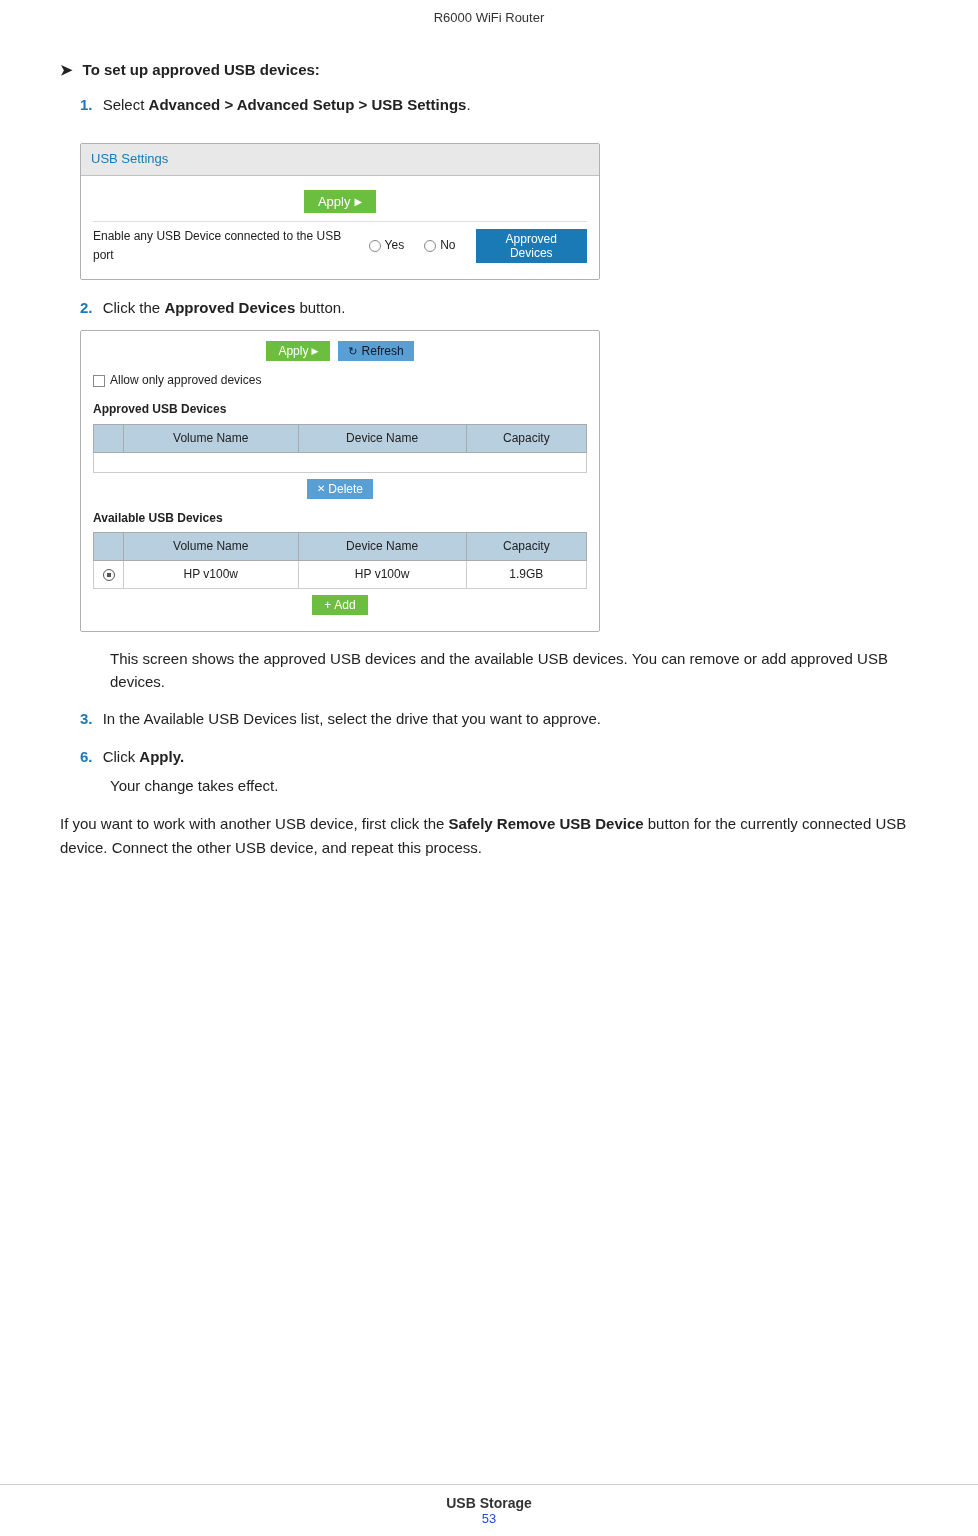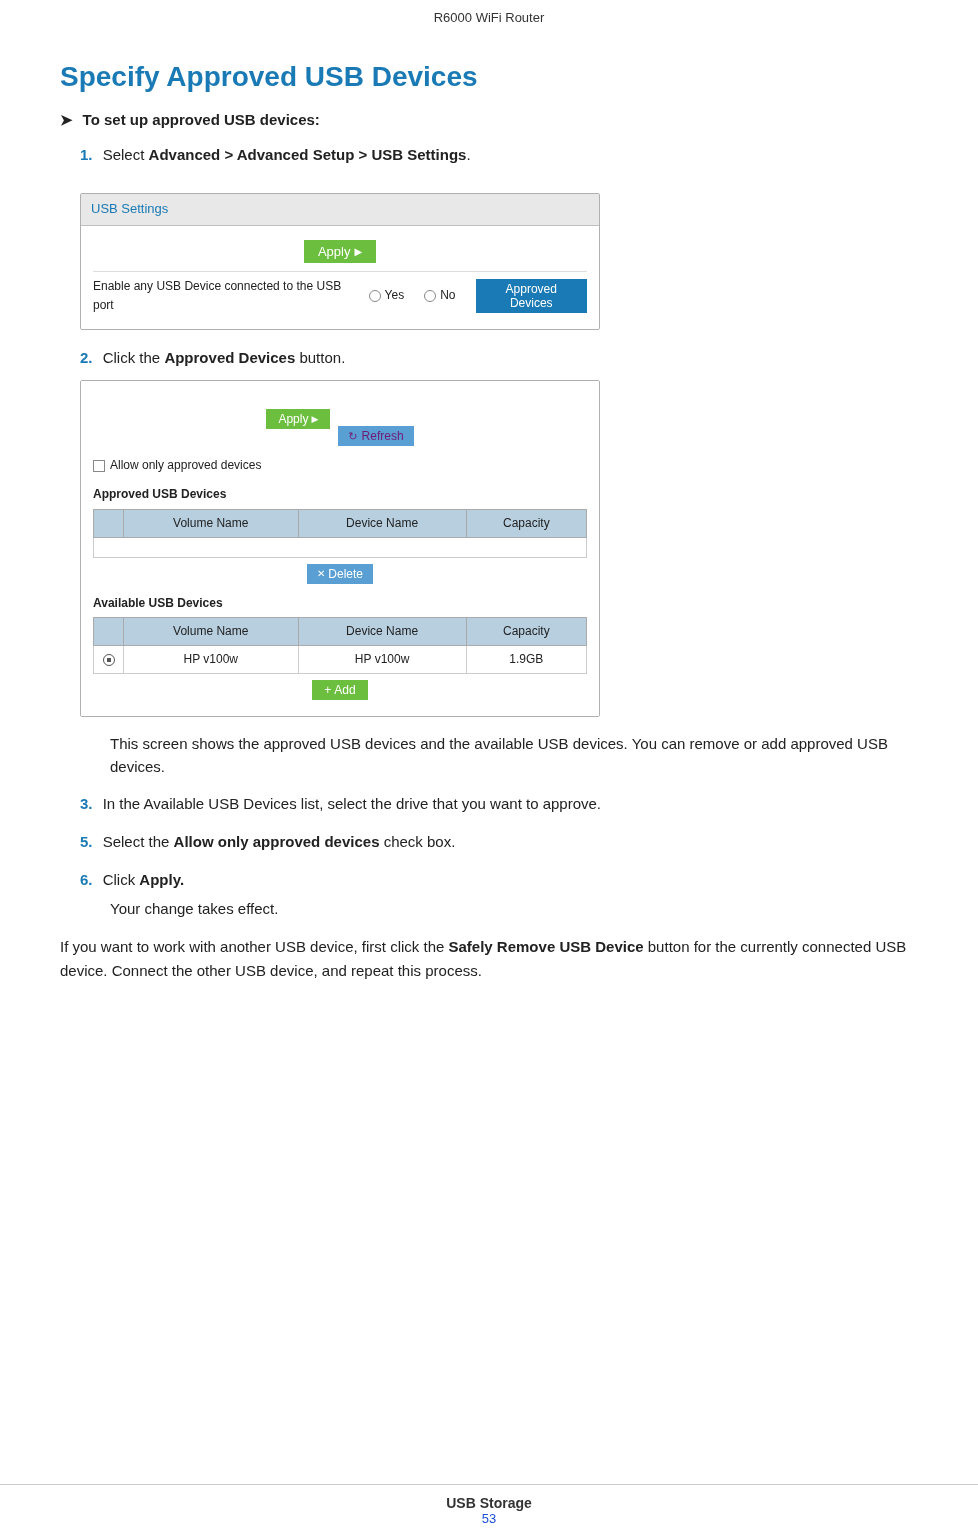--- a/index.html
+++ b/index.html
@@ -157,29 +157,28 @@
       display: inline-flex;
       align-items: center;
       gap: 3px;
     }
     .btn-apply-small::after {
       content: '▶';
       font-size: 9px;
     }
     .btn-refresh {
       background: #5a9fd4;
-      color: #701a75;
+      color: #0f172a;
       border: none;
       padding: 3px 10px;
       font-size: 12px;
       cursor: pointer;
       display: inline-flex;
       align-items: center;
       gap: 4px;
-      margin-top: 35px;
     }
     .btn-refresh::before {
       content: '↻';
       font-size: 11px;
     }
     .checkbox-row {
       display: flex;
       align-items: center;
       gap: 5px;
       margin-bottom: 10px;
@@ -304,21 +303,20 @@
   </style>
 </head>
 <body>
 
 <div class="page-header">
   <span>R6000 WiFi Router</span>
 </div>
 
 <div class="page-content">
 
-  <h1 class="page-title">Specify Approved USB Devices</h1>
 
 
   <div class="setup-heading">
     <span class="arrow">➤</span>
     <span>To set up approved USB devices:</span>
   </div>
 
   <ol class="steps-list">
 
     <li>
@@ -414,26 +412,20 @@
 
       <p class="step-description">This screen shows the approved USB devices and the available USB devices. You can remove or add approved USB devices.</p>
     </li>
 
     <li>
       <span class="step-num">3.</span>
       <span class="step-content">In the Available USB Devices list, select the drive that you want to approve.</span>
     </li>
 
 
-    <li>
-      <span class="step-num">5.</span>
-      <span class="step-content">
-        <span>Select the </span><strong>Allow only approved devices</strong><span> check box.</span>
-      </span>
-    </li>
 
     <li>
       <span class="step-num">6.</span>
       <span class="step-content">
         <span>Click </span><strong>Apply.</strong>
       </span>
       <p class="step-description">Your change takes effect.</p>
     </li>
 
   </ol>

